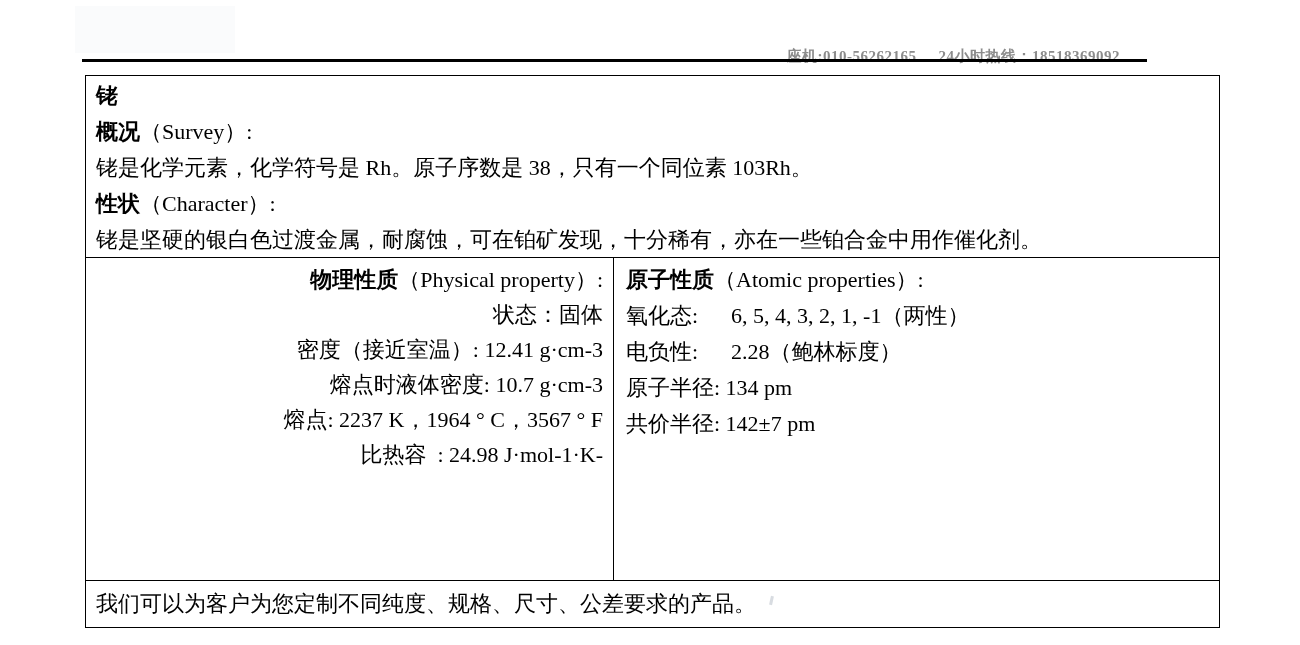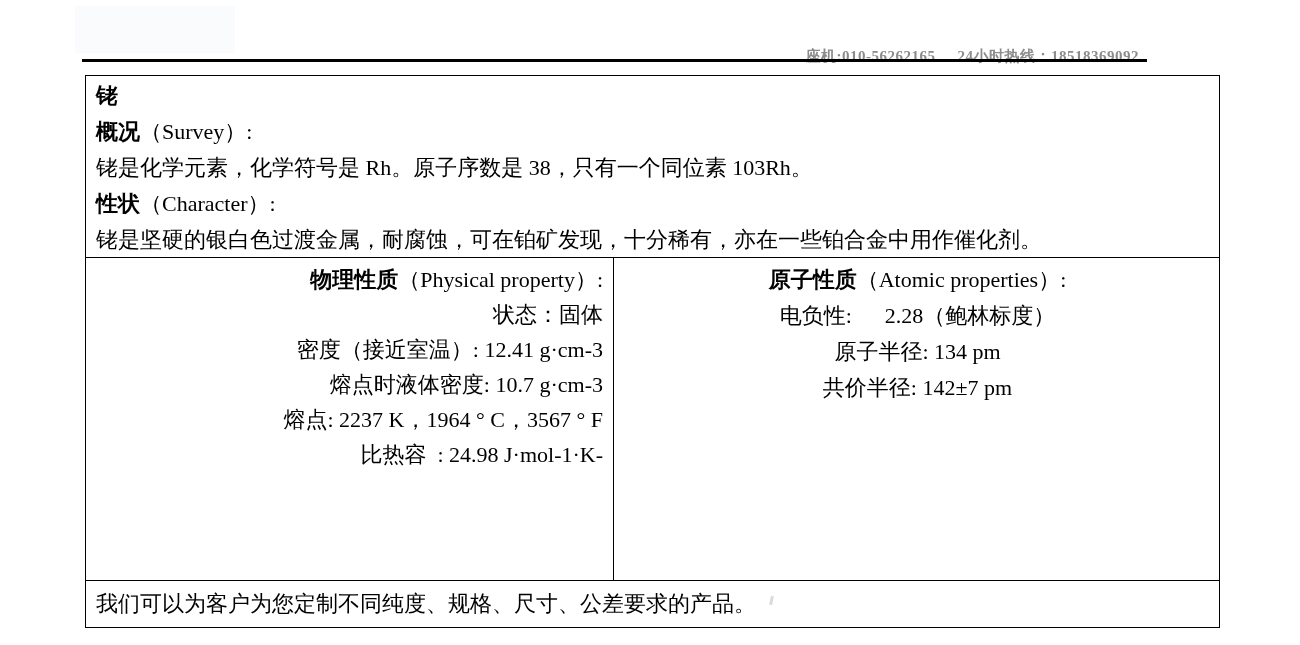--- a/index.html
+++ b/index.html
@@ -4,36 +4,36 @@
 <style>
   html,body{margin:0;padding:0;background:#ffffff;}
   .page{
     position:relative;width:1300px;height:645px;background:#ffffff;
     font-family:"Liberation Serif","DejaVu Serif",serif;color:#000000;overflow:hidden;
   }
   
   .logo-ghost{position:absolute;left:75px;top:6px;width:160px;height:47px;background:#fafbfc;}
   
   .contact{
-    position:absolute;top:30px;right:161px;font-size:15px;font-weight:bold;
+    position:absolute;top:30px;right:180px;font-size:15px;font-weight:bold;
     color:#8c8c8c;letter-spacing:.5px;white-space:pre;
   }
   .contact .hotline{margin-left:22px;}
   .header-rule{position:absolute;left:82px;top:59px;width:1065px;height:3px;background:#000000;}
   
   .doc{
     position:absolute;left:85px;top:75px;width:1135px;height:553px;
     border:1.5px solid #000000;box-sizing:border-box;font-size:22px;
   }
   .row-top{height:182px;border-bottom:1.5px solid #000000;box-sizing:border-box;padding:2px 10px 0 10px;}
   .row-top .line{line-height:36px;white-space:pre-wrap;}
   .row-mid{display:flex;height:323px;border-bottom:1.5px solid #000000;box-sizing:border-box;}
   .col-left{width:528px;border-right:1.5px solid #000000;box-sizing:border-box;padding:4px 10px 0 10px;overflow:hidden;}
   .col-left .line{line-height:35px;white-space:pre-wrap;text-align:right;}
-  .col-right{flex:1;padding:4px 10px 0 12px;overflow:hidden;text-align:center;}
+  .col-right{flex:1;padding:4px 10px 0 12px;overflow:hidden;}
   .col-right .line{line-height:36px;white-space:pre-wrap;}
   .row-bottom{padding:5px 10px 0 10px;}
   .row-bottom .line{line-height:36px;white-space:pre-wrap;}
   .b{font-weight:bold;}
   .stray{
     display:inline-block;width:3px;height:9px;background:#d8dce1;
     margin-left:14px;vertical-align:6px;transform:rotate(12deg);
   }
 </style>
 </head>
@@ -65,20 +65,21 @@
         <div class="line"><span class="b">物理性质</span><span>（Physical property）:</span></div>
         <div class="line">状态：固体</div>
         <div class="line">密度（接近室温）: 12.41 g·cm-3</div>
         <div class="line">熔点时液体密度: 10.7 g·cm-3</div>
         <div class="line">熔点: 2237 K，1964 ° C，3567 ° F</div>
         <div class="line">比热容  : 24.98 J·mol-1·K-</div>
       </div>
 
       <div class="col-right">
         <div class="line"><span class="b">原子性质</span><span>（Atomic properties）:</span></div>
+        <div class="line">氧化态:      6, 5, 4, 3, 2, 1, -1（两性）</div>
         <div class="line">电负性:      2.28（鲍林标度）</div>
         <div class="line">原子半径: 134 pm</div>
         <div class="line">共价半径: 142±7 pm</div>
       </div>
 
     </div>
 
     <div class="row-bottom">
       <span class="line">我们可以为客户为您定制不同纯度、规格、尺寸、公差要求的产品。</span><span class="stray"></span>
     </div>

